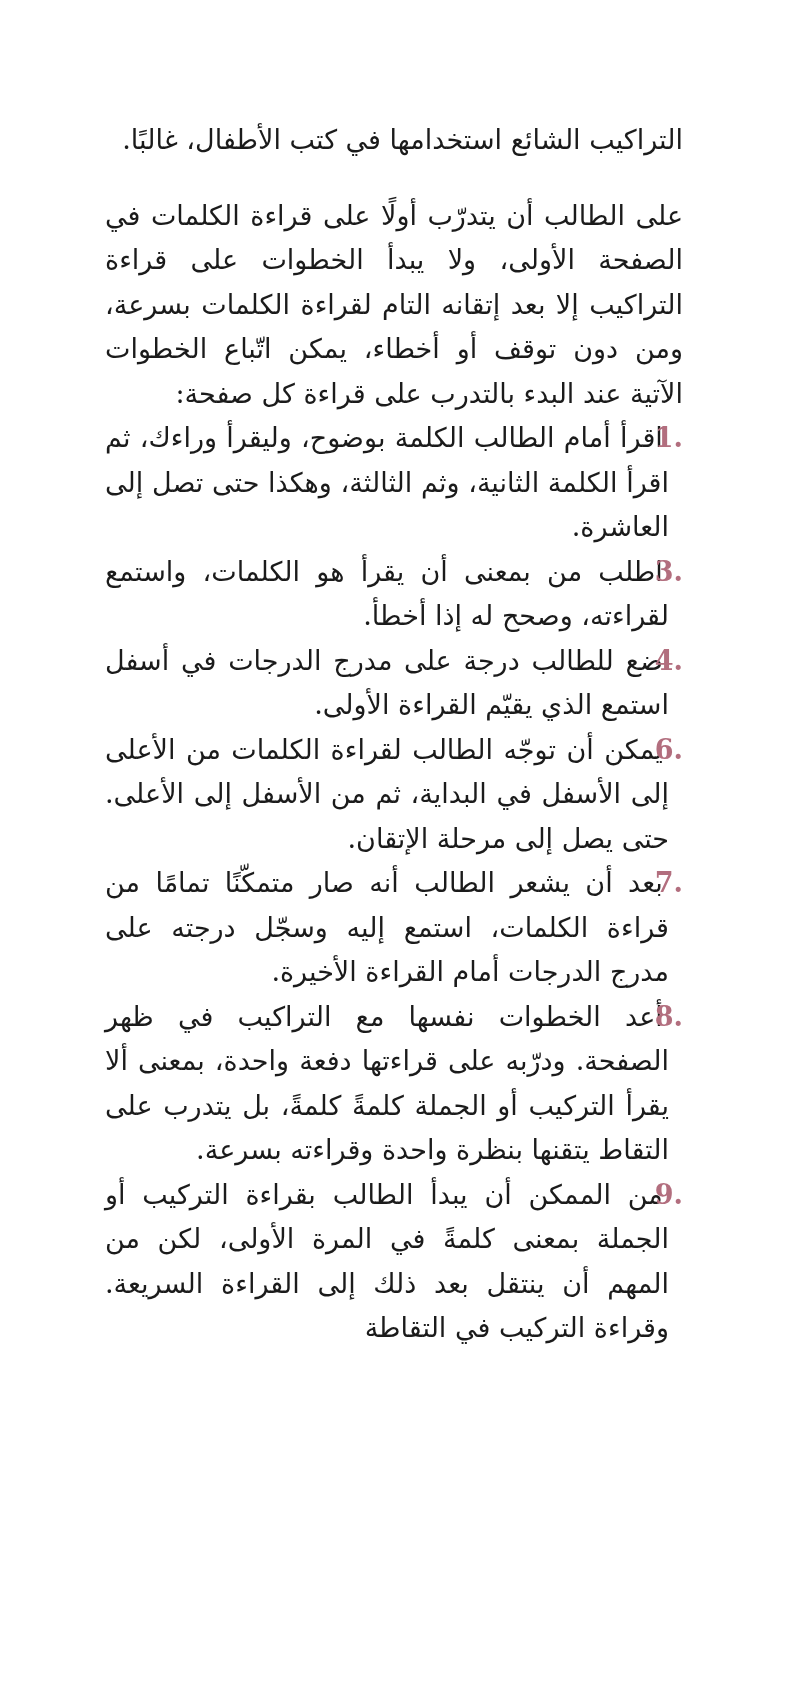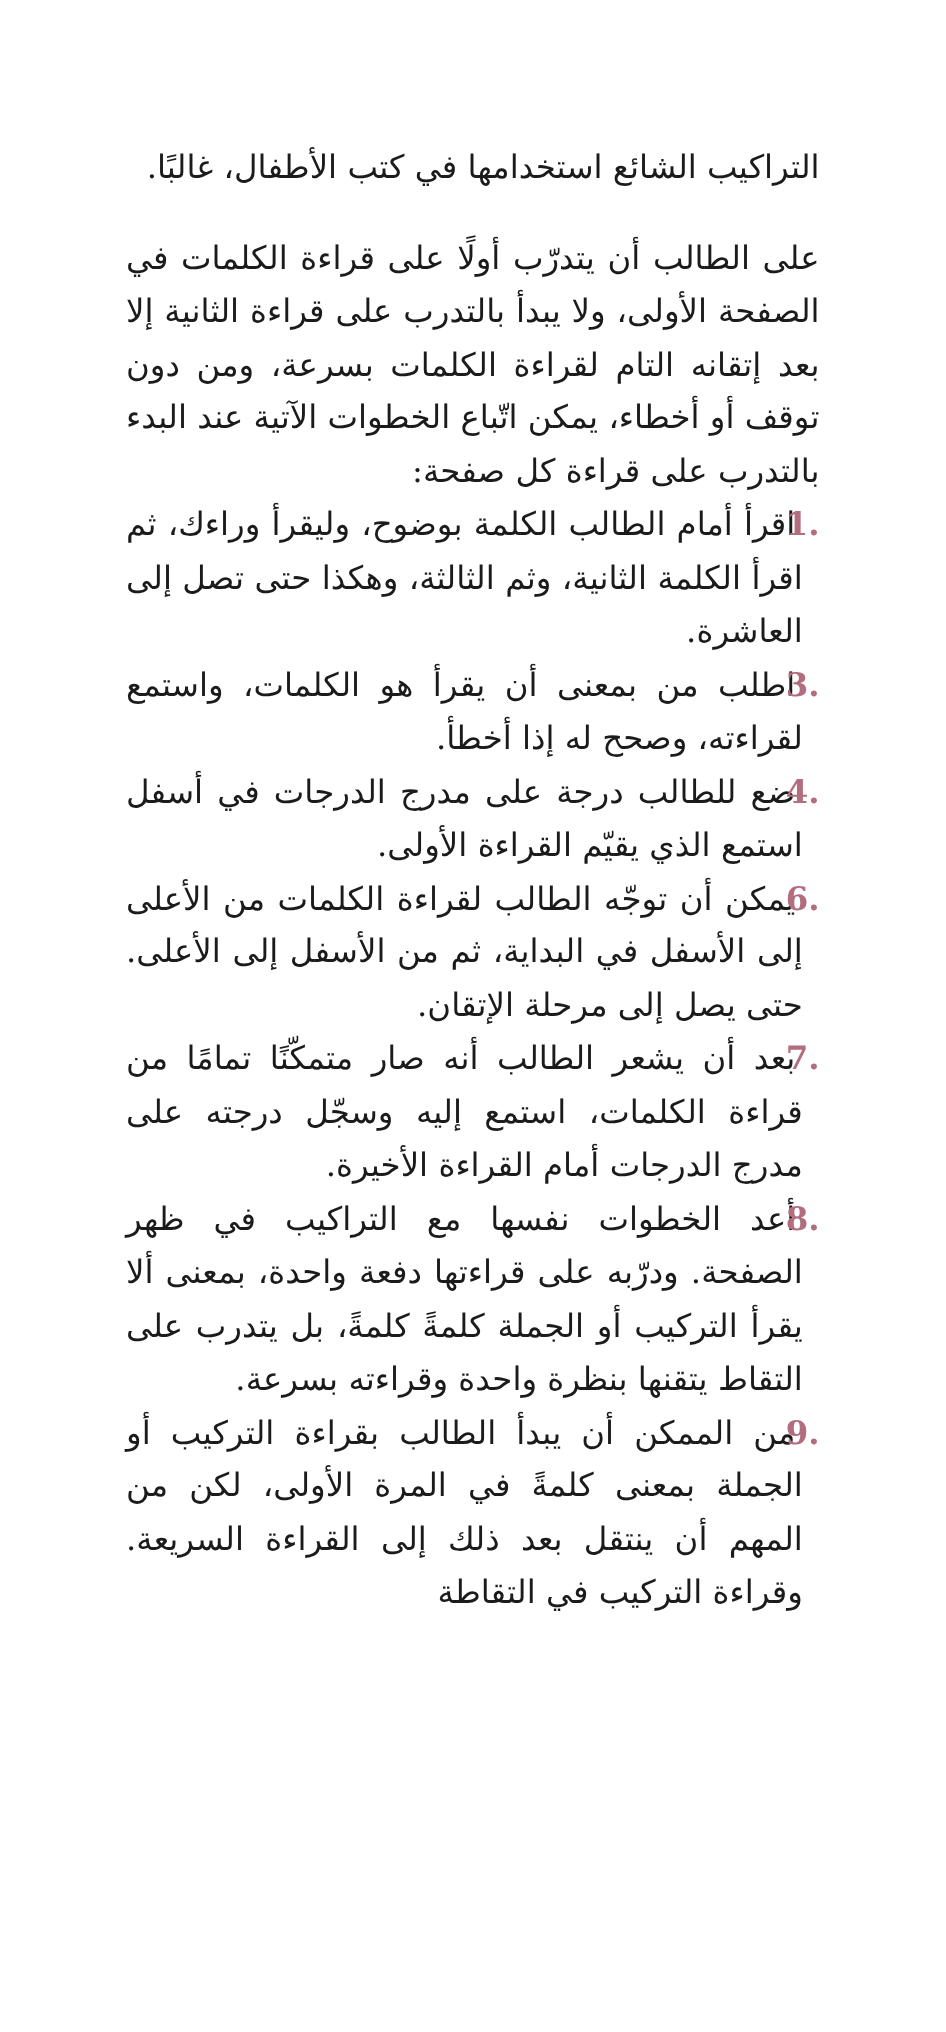--- a/index.html
+++ b/index.html
@@ -59,21 +59,21 @@
   }
 </style>
 </head>
 <body>
 
 <div class="page">
   <div class="text-column">
 
     <p class="para">التراكيب الشائع استخدامها في كتب الأطفال، غالبًا.</p>
 
-    <p class="para gap-above">على الطالب أن يتدرّب أولًا على قراءة الكلمات في الصفحة الأولى، ولا يبدأ بالتدرب على قراءة الثانية إلا بعد إتقانه التام لقراءة الكلمات بسرعة، ومن دون توقف أو أخطاء، يمكن اتّباع الخطوات الآتية عند البدء بالتدرب على قراءة كل صفحة:</p>
+    <p class="para gap-above">على الطالب أن يتدرّب أولًا على قراءة الكلمات في الصفحة الأولى، ولا يبدأ الخطوات على قراءة التراكيب إلا بعد إتقانه التام لقراءة الكلمات بسرعة، ومن دون توقف أو أخطاء، يمكن اتّباع الخطوات الآتية عند البدء بالتدرب على قراءة كل صفحة:</p>
 
     <div class="steps">
 
     <p class="step">
         <span class="step-number">1.</span><span>اقرأ أمام الطالب الكلمة بوضوح، وليقرأ وراءك، ثم اقرأ الكلمة الثانية، وثم الثالثة، وهكذا حتى تصل إلى العاشرة.</span>
       </p>
         <p class="step">
         <span class="step-number">3.</span><span>اطلب من بمعنى أن يقرأ هو الكلمات، واستمع لقراءته، وصحح له إذا أخطأ.</span>
       </p>
         <p class="step">

